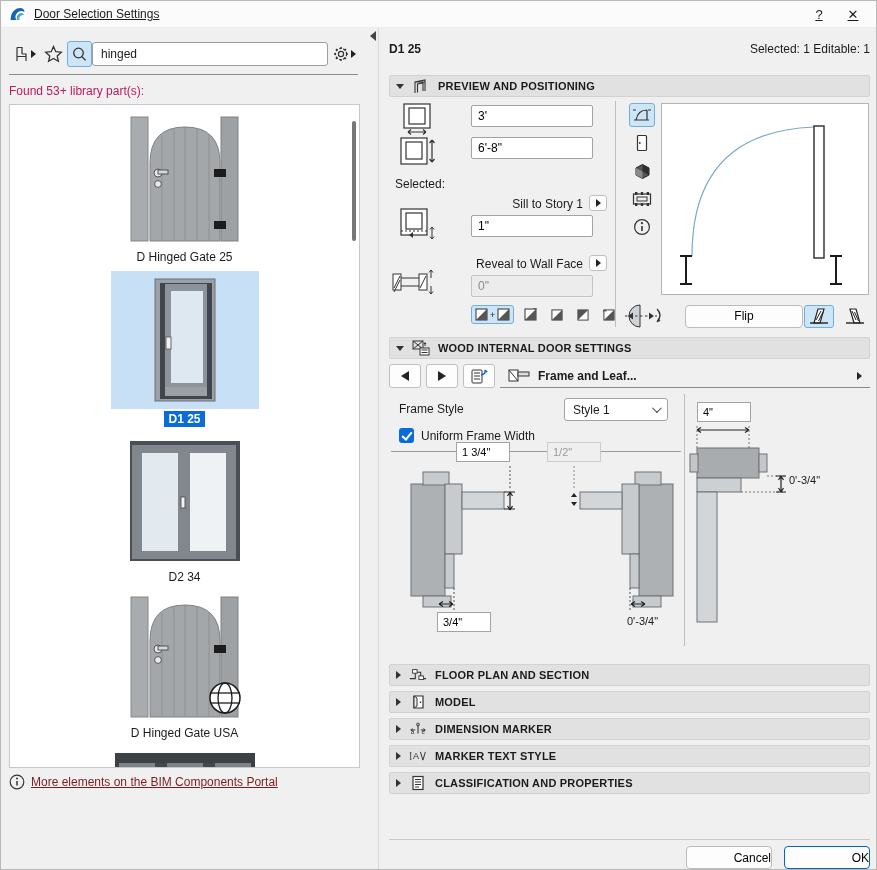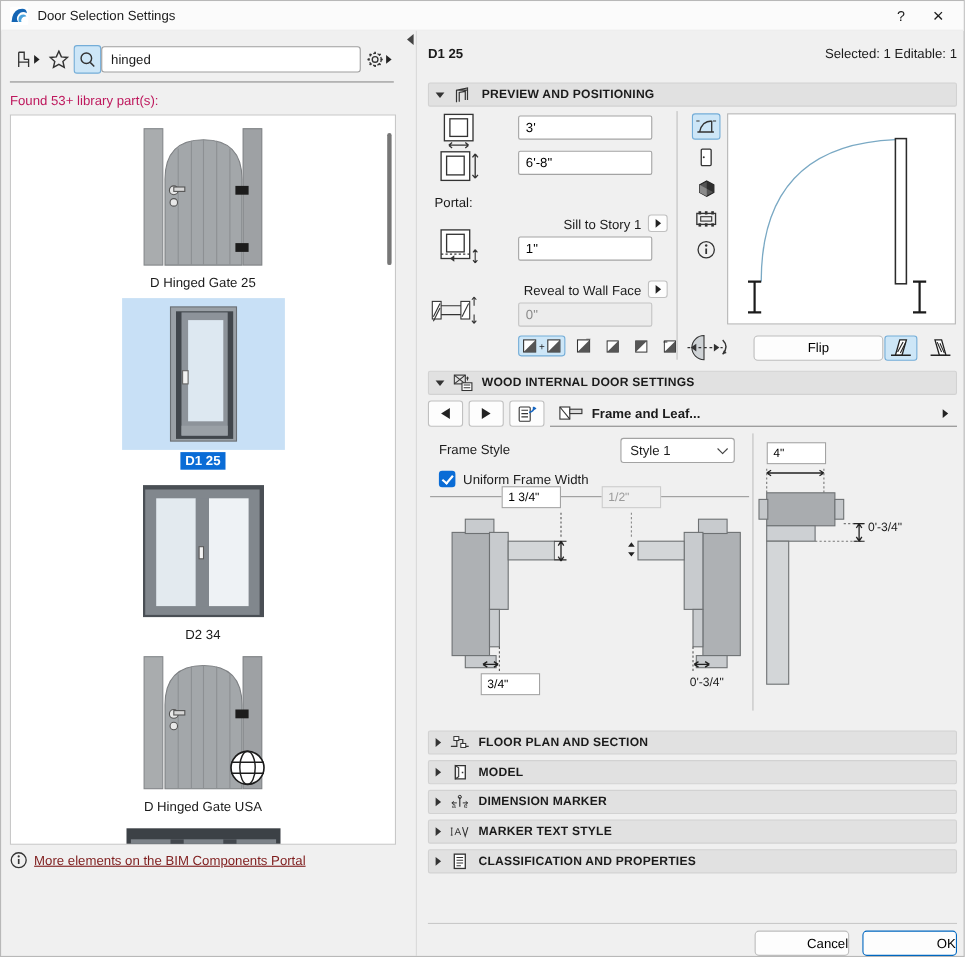--- a/index.html
+++ b/index.html
@@ -6,21 +6,21 @@
   html,body { width:877px; height:870px; }
   body {
     font-family: "Liberation Sans", sans-serif;
     font-size: 12px; color:#1b1b1b;
     background:#f0f0f0; overflow:hidden;
   }
   .dialog { position:absolute; inset:0; background:#f0f0f0; border:1px solid #b8b8b8; }
 
   
   .titlebar { position:absolute; left:0; top:0; right:0; height:27px; background:#fbfbfb;
-              display:flex; align-items:center; padding:0 6px; border-bottom:1px solid #ececec;}
+              display:flex; align-items:center; padding:0 6px; border-bottom:1px solid #ececec;text-decoration:underline;}
   .applogo { width:17px; height:17px; margin:0 8px 0 2px; }
   .title { font-size:12px; color:#1b1b1b; flex:1; }
   .tb-btn { width:34px; height:22px; display:flex; align-items:center; justify-content:center;
             font-size:13px; color:#1b1b1b; cursor:pointer; }
 
   
   .left { position:absolute; left:0; top:27px; width:369px; bottom:0; }
   .panel-split { position:absolute; left:377px; top:27px; bottom:0; width:1px; background:#d9d9d9; }
   .collapse-arrow { position:absolute; left:369px; top:30px; width:0; height:0;
       border-top:5px solid transparent; border-bottom:5px solid transparent; border-right:6px solid #444; }
@@ -313,21 +313,21 @@
 
       <div class="pp-icon" style="left:6px; top:32px;">
         <svg width="42" height="34" viewBox="0 0 42 34">
             <rect x="4" y="4" width="26" height="26" fill="#fff" stroke="#333" stroke-width="1.2"></rect>
             <rect x="9" y="8" width="16" height="17" fill="none" stroke="#333" stroke-width="1.2"></rect>
             <path d="M35,6 L35,28 M35,6 l-2.5,3 M35,6 l2.5,3 M35,28 l-2.5,-3 M35,28 l2.5,-3" stroke="#333" stroke-width="1.2" fill="none"></path>
           </svg>
       </div>
       <input class="field" style="left: 82px; top: 36px;" value="6'-8&quot;">
 
-      <div class="pp-label" style="left:6px; top:76px;">Portal:</div>
+      <div class="pp-label" style="left:6px; top:76px;">Selected:</div>
 
       <div class="pp-label" style="left:82px; top:96px; width:112px; text-align:right;">Sill to Story 1</div>
       <div class="flyout-btn" style="left:200px; top:94px;">
           <span class="tri-r-sm"></span>
         </div>
 
       <div class="pp-icon" style="left:6px; top:106px;">
         <svg width="42" height="36" viewBox="0 0 42 36">
             <rect x="4" y="2" width="26" height="26" fill="#fff" stroke="#333" stroke-width="1.2"></rect>
             <rect x="9" y="6" width="16" height="16" fill="none" stroke="#333" stroke-width="1.2"></rect>

